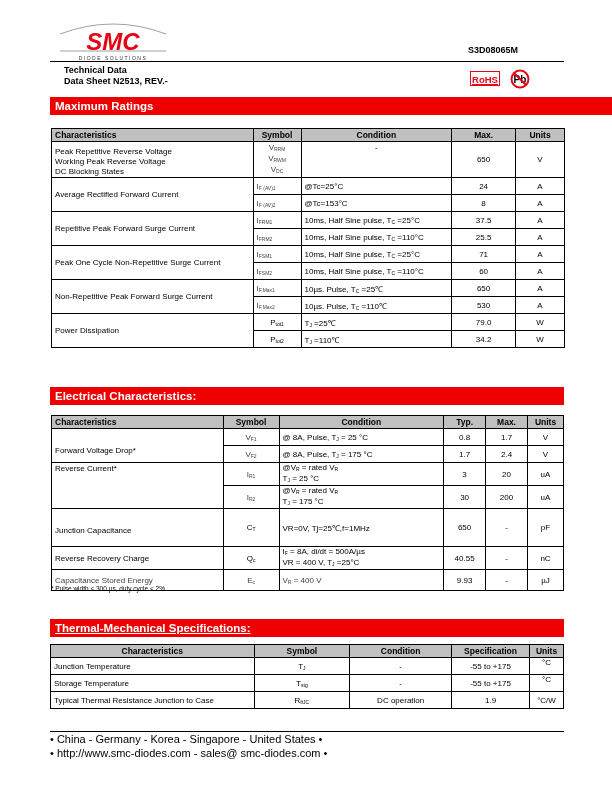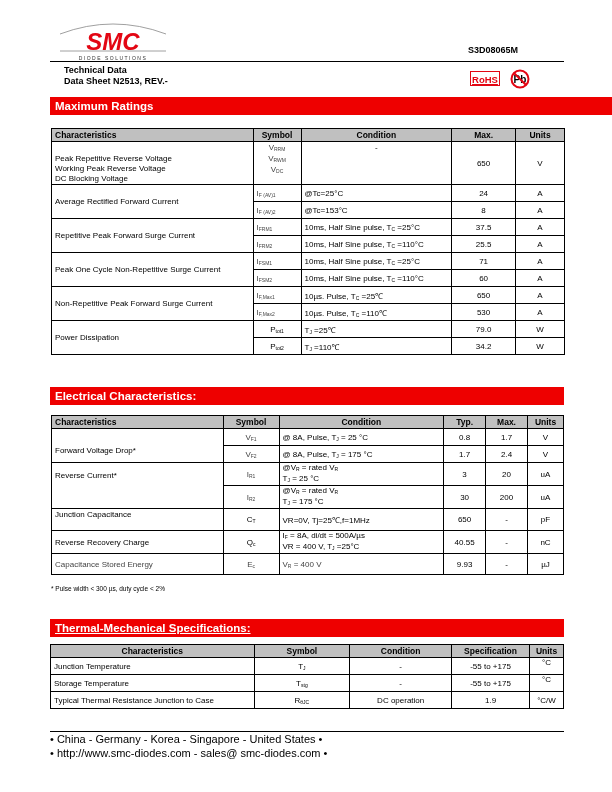--- a/index.html
+++ b/index.html
@@ -78,24 +78,24 @@
     </colgroup>
   <tbody>
       <tr>
     <th class="l">Characteristics</th>
     <th class="c">Symbol</th>
     <th class="c">Condition</th>
     <th class="c">Max.</th>
     <th class="c">Units</th>
   </tr>
   <tr>
-    <td class="l" style="height:30px;line-height:10px;vertical-align:top;padding-top:12px">
+    <td class="l" style="height:30px;line-height:10px;vertical-align:top;padding-top:5px">
       <div>Peak Repetitive Reverse Voltage</div>
       <div>Working Peak Reverse Voltage</div>
-      <div>DC Blocking Voltage</div>
+      <div>DC Blocking States</div>
     </td>
     <td class="c grey" style="line-height:10px;vertical-align:top;padding-top:1px">
       <div><span>V</span><sub>RRM</sub></div>
       <div><span>V</span><sub>RWM</sub></div>
       <div><span>V</span><sub>DC</sub></div>
     </td>
     <td class="c" style="vertical-align:top;padding-top:1px">-</td>
     <td class="c">650</td>
     <td class="c">V</td>
   </tr>
@@ -195,42 +195,42 @@
     <td class="c">V</td>
   </tr>
   <tr>
     <td class="c grey"><span>V</span><sub>F2</sub></td>
     <td class="l"><span>@ 8A, Pulse, T</span><sub>J</sub><span> = 175 °C</span></td>
     <td class="c">1.7</td>
     <td class="c">2.4</td>
     <td class="c">V</td>
   </tr>
   <tr>
-    <td class="l" rowspan="2" style="vertical-align:top;padding-top:8px">Reverse Current*</td>
+    <td class="l" rowspan="2" style="vertical-align:top;padding-top:1px">Reverse Current*</td>
     <td class="c grey" style="height:20px"><span>I</span><sub>R1</sub></td>
     <td class="l" style="line-height:9px">
       <div><span>@V</span><sub>R</sub><span> = rated V</span><sub>R</sub></div>
       <div><span>T</span><sub>J</sub><span> = 25 °C</span></div>
     </td>
     <td class="c">3</td>
     <td class="c">20</td>
     <td class="c">uA</td>
   </tr>
   <tr>
     <td class="c grey" style="height:20px"><span>I</span><sub>R2</sub></td>
     <td class="l" style="line-height:9px">
       <div><span>@V</span><sub>R</sub><span> = rated V</span><sub>R</sub></div>
       <div><span>T</span><sub>J</sub><span> = 175 °C</span></div>
     </td>
     <td class="c">30</td>
     <td class="c">200</td>
     <td class="c">uA</td>
   </tr>
   <tr>
-    <td class="l" style="height:20px;vertical-align:top;padding-top:1px">Junction Capacitance</td>
+    <td class="l" style="height:20px;vertical-align:top;padding-top:17px">Junction Capacitance</td>
     <td class="c"><span>C</span><sub>T</sub></td>
     <td class="l">VR=0V, Tj=25℃,f=1MHz</td>
     <td class="c">650</td>
     <td class="c">-</td>
     <td class="c">pF</td>
   </tr>
   <tr>
     <td class="l" style="height:22px">Reverse Recovery Charge</td>
     <td class="c"><span>Q</span><sub>c</sub></td>
     <td class="l" style="line-height:9px">

